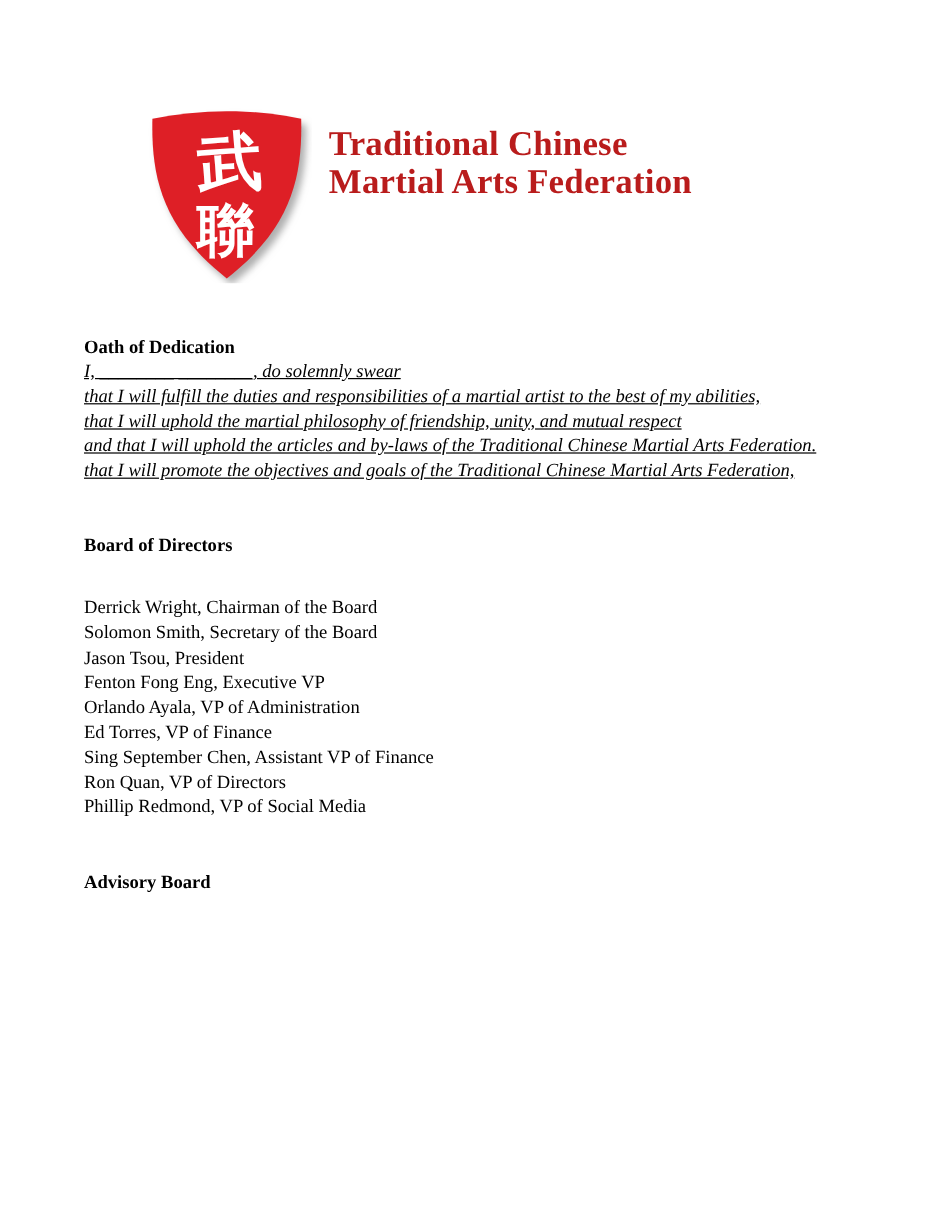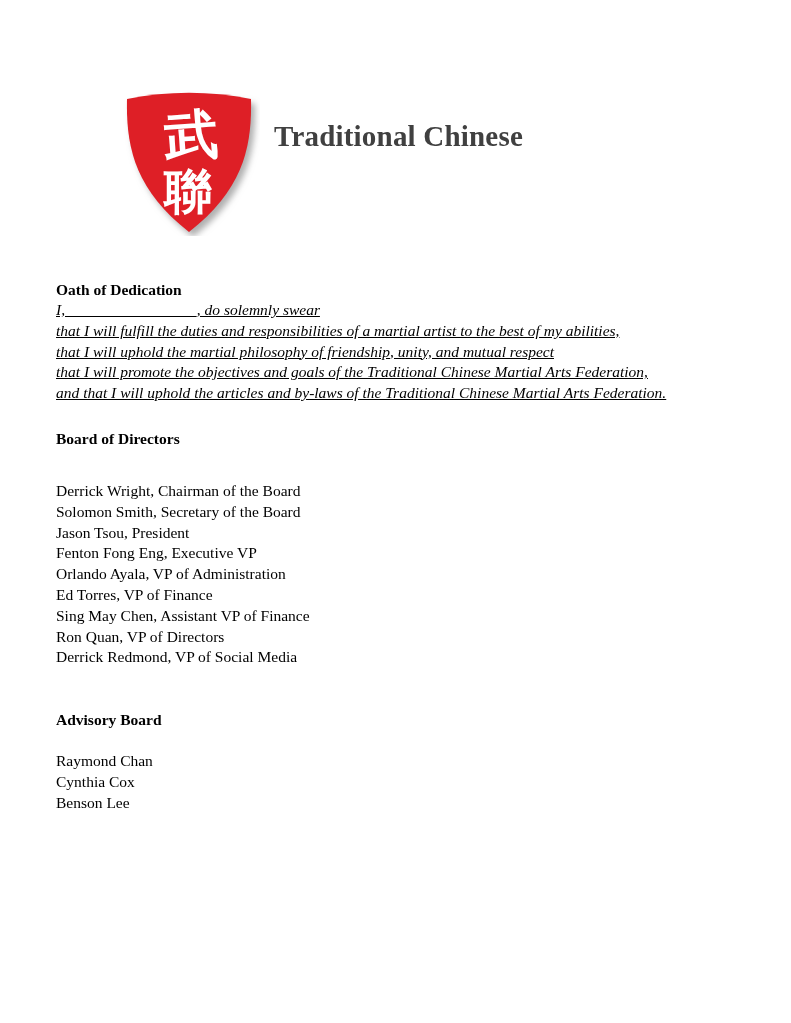--- a/index.html
+++ b/index.html
@@ -25,43 +25,43 @@
     width: 142px;
     height: 150px;
     flex: 0 0 auto;
   }
   .logo-wrap svg { display: block; }
   .shield {
     filter: drop-shadow(4px 5px 3px rgba(110,110,110,0.55));
   }
   .org-title {
     margin-left: 14px;
-    margin-top: 34px;
+    margin-top: 18px;
     font-size: 29px;
     line-height: 32px;
     font-weight: 700;
-    color: #404040;
+    color: #b91c1c;
     letter-spacing: 0.2px;
   }
 
   
   .doc-body {
-    padding-left: 56px;
+    padding-left: 70px;
     padding-right: 50px;
     font-size: 15.5px;
     line-height: 20.8px;
   }
   .section-heading {
     font-weight: 700;
     font-size: 15.5px;
     line-height: 21px;
   }
   .oath-heading   { margin-top: 43px; }
   .oath-lines     { font-style: italic; text-decoration: underline; }
-  .board-heading  { margin-top: 24px; }
+  .board-heading  { margin-top: 40px; }
   .board-list     { margin-top: 32px; }
   .advisory-heading { margin-top: 41px; }
   .advisory-list  { margin-top: 21px; }
   .text-line { white-space: nowrap; }
 </style>
 </head>
 <body>
 
 <div class="page">
 
@@ -70,51 +70,47 @@
       <svg width="142" height="150" viewBox="0 0 142 150">
         <path class="shield" d="M 9,13 C 50,4.5 92,4.5 133,13
                  C 134,60 126,103 71,146
                  C 16,103 8,60 9,13 Z" fill="#de1f26"></path>
         <text x="73" y="68" text-anchor="middle" font-family="'DejaVu Sans', serif" font-weight="700" font-size="54" fill="#ffffff" transform="rotate(-4 73 50)">武</text>
         <text x="70" y="122" text-anchor="middle" font-family="'DejaVu Sans', serif" font-weight="700" font-size="48" fill="#ffffff">聯</text>
       </svg>
     </div>
     <div class="org-title">
       <div class="text-line">Traditional Chinese</div>
+      <div class="text-line">Martial Arts Federation</div>
     </div>
   </div>
 
   <div class="doc-body">
 
     <div class="section-heading oath-heading">Oath of Dedication</div>
 
     <div class="oath-lines">
       <div class="text-line">I, ________  ________, do solemnly swear</div>
       <div class="text-line">that I will fulfill the duties and responsibilities of a martial artist to the best of my abilities,</div>
       <div class="text-line">that I will uphold the martial philosophy of friendship, unity, and mutual respect</div>
+      <div class="text-line">and that I will uphold the articles and by-laws of the Traditional Chinese Martial Arts Federation.</div>
       <div class="text-line">that I will promote the objectives and goals of the Traditional Chinese Martial Arts Federation,</div>
-      <div class="text-line">and that I will uphold the articles and by-laws of the Traditional Chinese Martial Arts Federation.</div>
     </div>
 
     <div class="section-heading board-heading">Board of Directors</div>
 
     <div class="board-list">
       <div class="text-line">Derrick Wright, Chairman of the Board</div>
       <div class="text-line">Solomon Smith, Secretary of the Board</div>
       <div class="text-line">Jason Tsou, President</div>
       <div class="text-line">Fenton Fong Eng, Executive VP</div>
       <div class="text-line">Orlando Ayala, VP of Administration</div>
       <div class="text-line">Ed Torres, VP of Finance</div>
-      <div class="text-line">Sing May Chen, Assistant VP of Finance</div>
+      <div class="text-line">Sing September Chen, Assistant VP of Finance</div>
       <div class="text-line">Ron Quan, VP of Directors</div>
-      <div class="text-line">Derrick Redmond, VP of Social Media</div>
+      <div class="text-line">Phillip Redmond, VP of Social Media</div>
     </div>
 
     <div class="section-heading advisory-heading">Advisory Board</div>
 
-    <div class="advisory-list">
-      <div class="text-line">Raymond Chan</div>
-      <div class="text-line">Cynthia Cox</div>
-      <div class="text-line">Benson Lee</div>
-    </div>
 
   </div>
 </div>
 
 </body></html>

